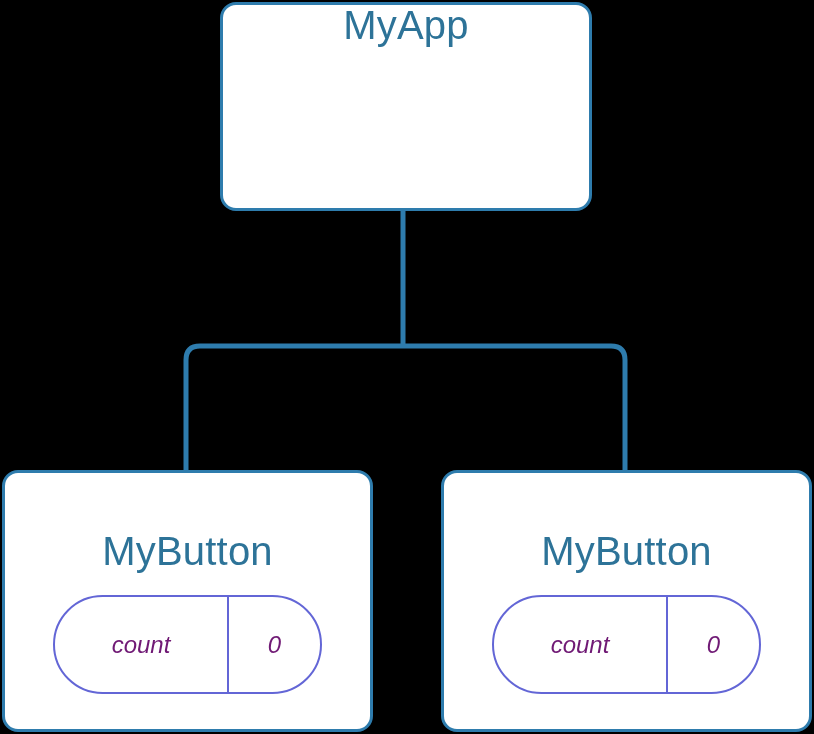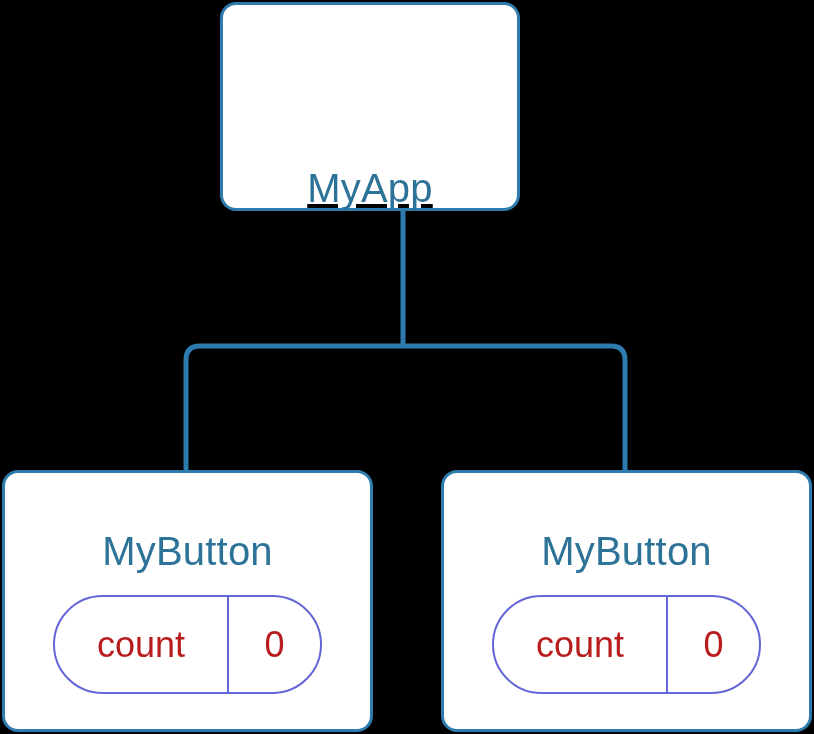--- a/index.html
+++ b/index.html
@@ -34,24 +34,23 @@
     border: 3px solid #2e7cad;
     border-radius: 16px;
     box-sizing: border-box;
     display: flex;
     flex-direction: column;
     align-items: center;
   }
   #node-myapp {
     left: 220px;
     top: 2px;
-    width: 300px;
+    width: 372px;
     height: 209px;
-    justify-content: flex-end;
-    text-decoration: underline;
+    justify-content: flex-start;
   }
   #node-mybutton-left {
     left: 2px;
     top: 470px;
     width: 371px;
     height: 262px;
     justify-content: flex-start;
   }
   #node-mybutton-right {
     left: 441px;
@@ -95,25 +94,26 @@
     box-sizing: border-box;
   }
   .pill-value {
     flex: 1 1 auto;
     display: flex;
     align-items: center;
     justify-content: center;
     box-sizing: border-box;
   }
   .pill-text {
-    color: #b91c1c;
-    font-size: 36px;
+    color: #701a75;
+    font-size: 24px;
     font-weight: 400;
     line-height: 1;
     white-space: nowrap;
+    font-style: italic;
   }
 </style>
 </head>
 <body>
 
 <div id="diagram-root">
 
   <svg class="edges" viewBox="0 0 814 734">
 
     <path d="M 403 211 L 403 346" fill="none" stroke="#2e7cad" stroke-width="5" stroke-linecap="butt"></path>

